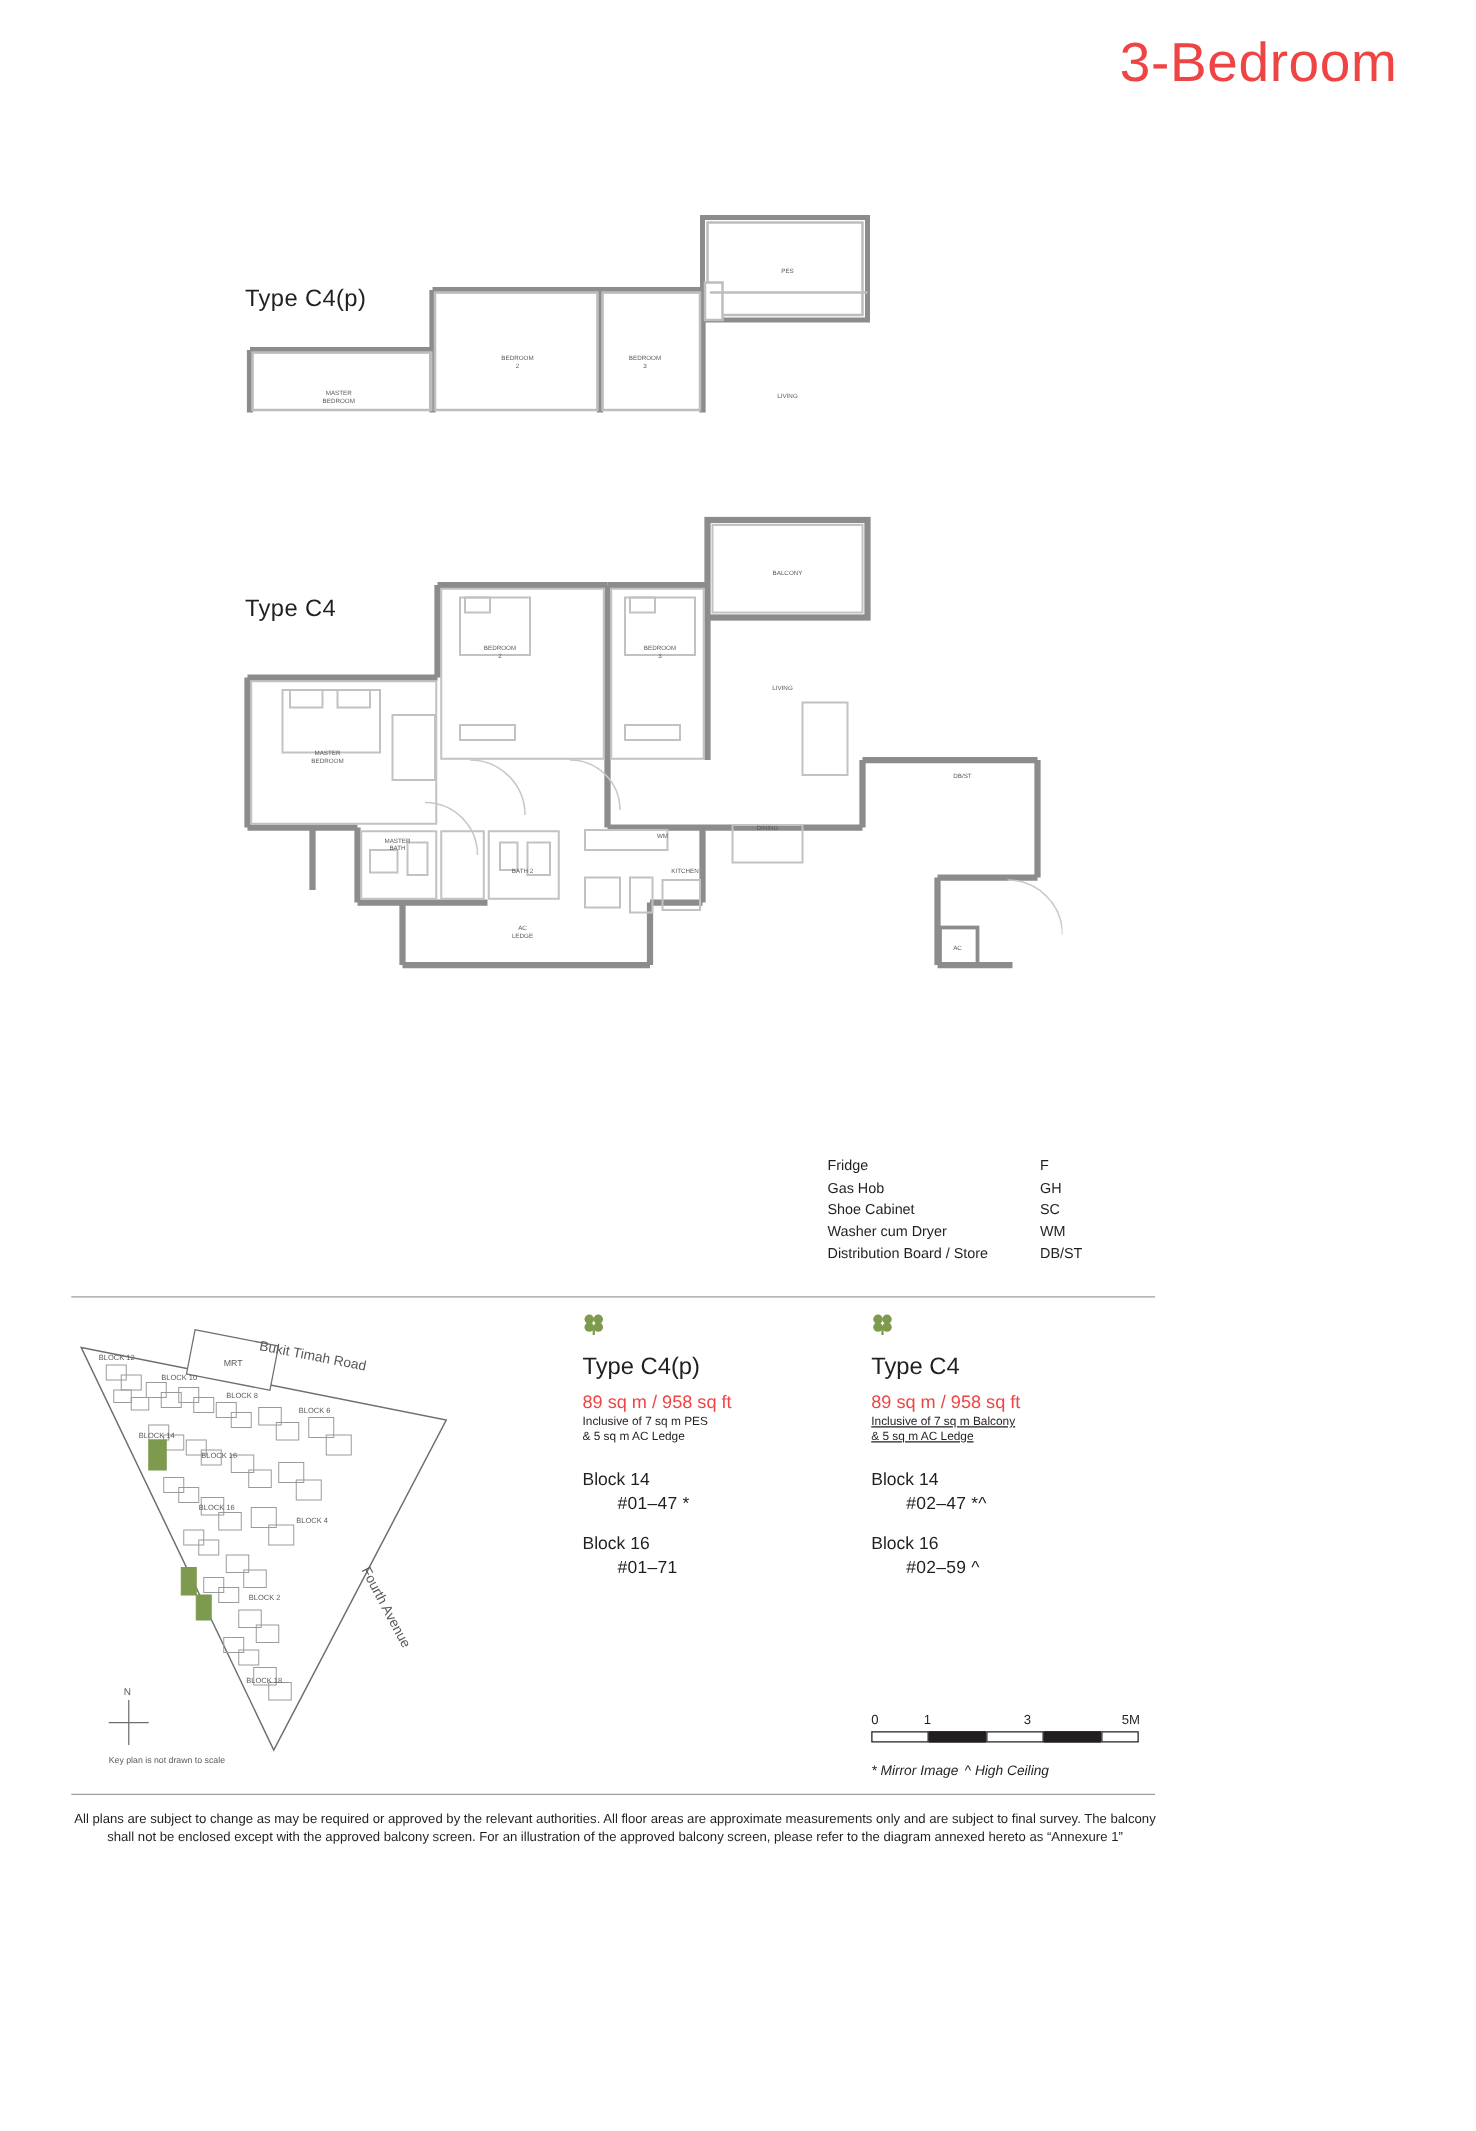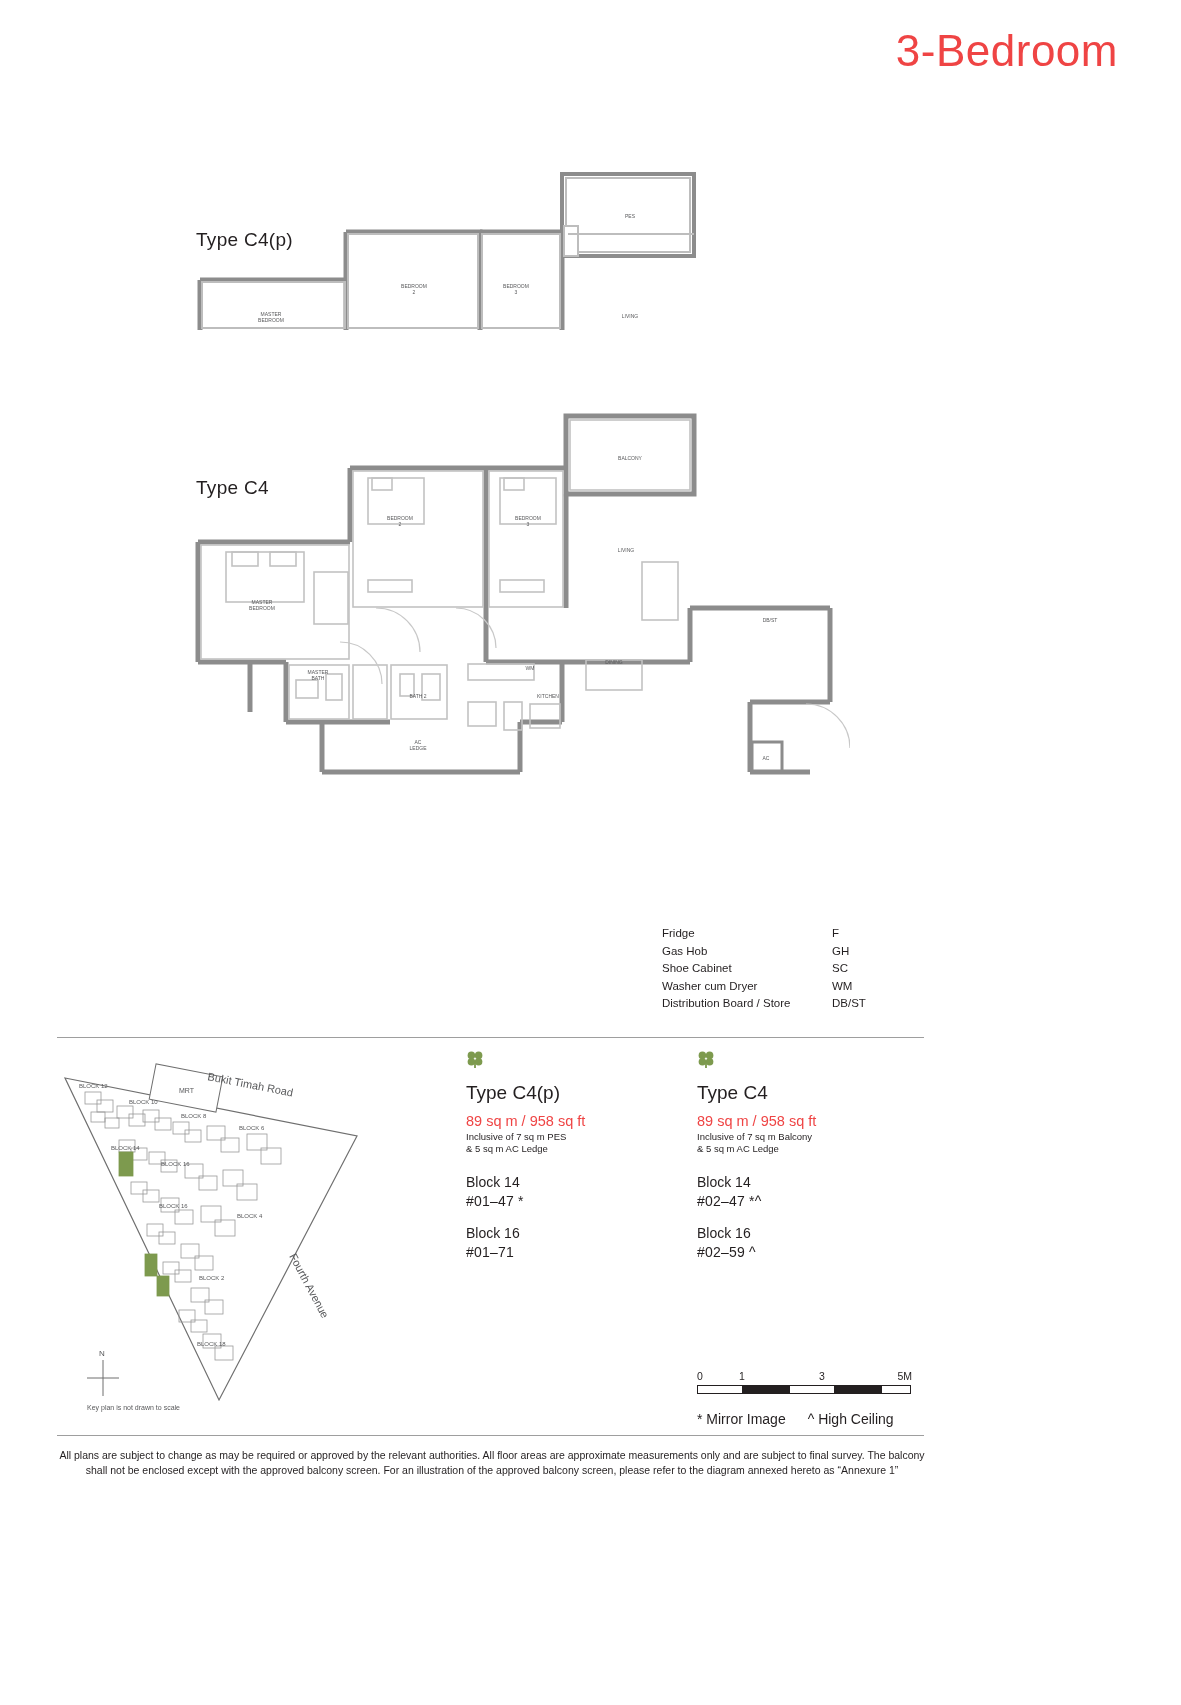--- a/index.html
+++ b/index.html
@@ -41,29 +41,29 @@
 
   
   .typecol{position:absolute;width:210px;}
   #type-col-1{left:466px;top:1050px;}
   #type-col-2{left:697px;top:1050px;}
   .clover{width:18px;height:18px;margin-bottom:10px;}
   .type-name{font-size:19px;font-weight:400;color:#231f20;margin-bottom:9px;}
   .type-area{font-size:14.5px;color:#ef4444;margin-bottom:2px;}
   .type-incl{font-size:9.5px;line-height:12px;color:#231f20;margin-bottom:18px;}
   .blk{font-size:14px;line-height:19px;color:#231f20;margin-bottom:13px;}
-  .blk .unit{letter-spacing:.2px;}
+  .blk .unit{letter-spacing:.2px;margin-left:28px;}
 
   
   #scalebar{position:absolute;left:697px;top:1370px;width:215px;}
   #scalebar .ticks{position:relative;height:14px;font-size:10.5px;color:#231f20;}
   #scalebar .ticks span{position:absolute;top:0;}
   #scalebar .bar{position:relative;height:9px;margin-top:1px;}
   #scalebar .bar .seg{position:absolute;top:0;height:9px;border:1px solid #231f20;box-sizing:border-box;}
-  #scalebar .notes{margin-top:17px;font-size:14px;color:#231f20;display:flex;gap:22px;}
+  #scalebar .notes{margin-top:17px;font-size:11px;color:#231f20;display:flex;gap:5px;font-style:italic;}
 
   
   #footer{position:absolute;left:57px;top:1448px;width:870px;font-size:10.5px;line-height:15px;color:#231f20;text-align:center;}
 </style>
 </head>
 <body>
 
 <div class="page">
 
   <div id="page-title">3-Bedroom</div>
@@ -356,21 +356,21 @@
       <g fill="#7d9a4e">
         <circle cx="6" cy="6" r="4.2"></circle>
           <circle cx="14" cy="6" r="4.2"></circle>
         <circle cx="6" cy="13" r="4.2"></circle>
           <circle cx="14" cy="13" r="4.2"></circle>
         <rect x="9" y="12" width="2" height="8"></rect>
       </g>
     </svg>
     <div class="type-name">Type C4</div>
     <div class="type-area">89 sq m / 958 sq ft</div>
-    <div class="type-incl" style="white-space:pre-line;">Inclusive of 7 sq m Balcony
+    <div class="type-incl" style="white-space:pre-line;text-decoration:underline;">Inclusive of 7 sq m Balcony
 &amp; 5 sq m AC Ledge</div>
     <div class="blk">
       <div>Block 14</div>
       <div class="unit">#02–47 *^</div>
     </div>
     <div class="blk">
       <div>Block 16</div>
       <div class="unit">#02–59  ^</div>
     </div>
   </div>

